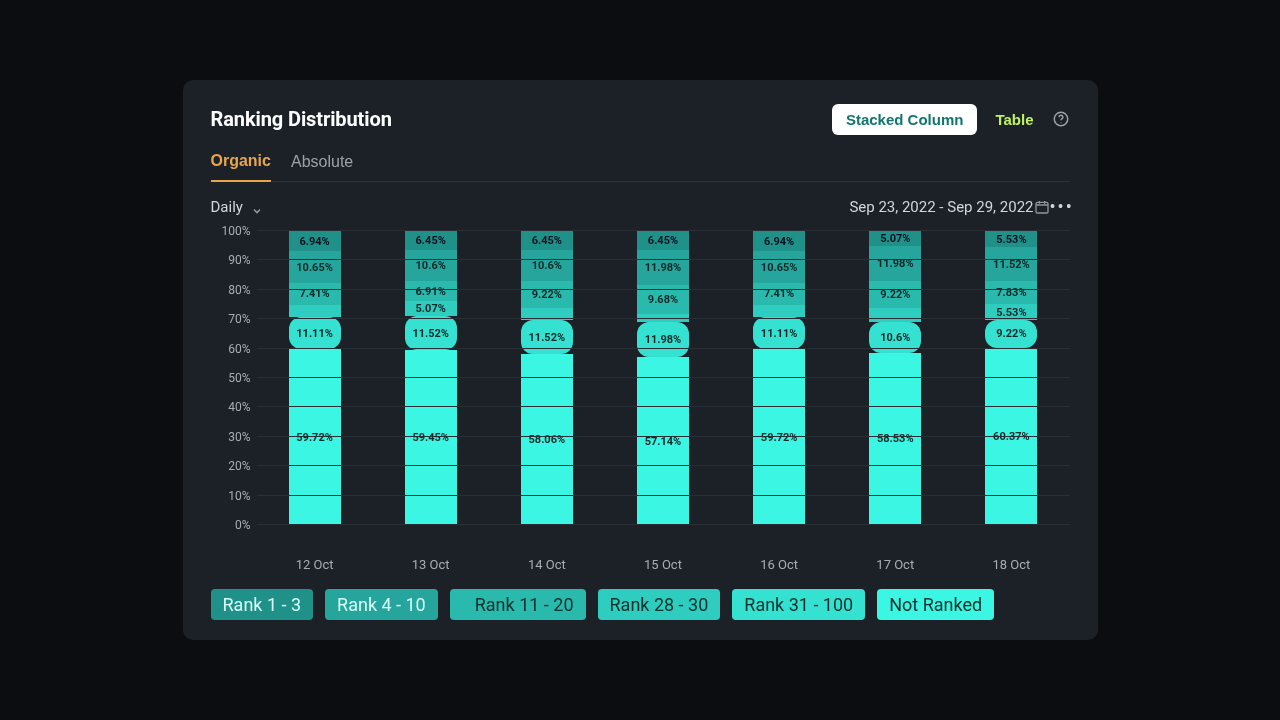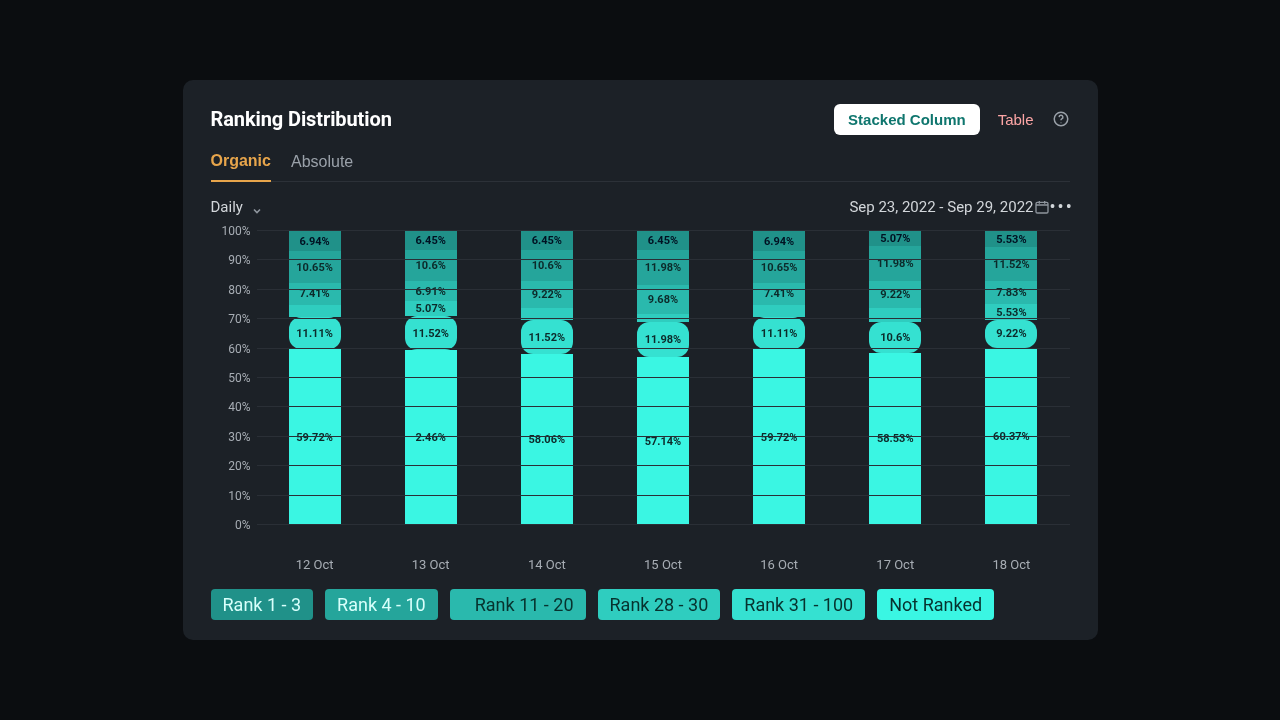--- a/index.html
+++ b/index.html
@@ -4,21 +4,21 @@
 <style>
   * { box-sizing: border-box; margin: 0; padding: 0; }
   html, body { width: 1280px; height: 720px; background: #0b0d10; font-family: -apple-system, BlinkMacSystemFont, "Segoe UI", Roboto, Helvetica, Arial, sans-serif; color: #e6e8ea; }
   .page { width: 1280px; height: 720px; display: flex; align-items: center; justify-content: center; }
   .card { width: 915px; height: 560px; background: #1c2127; border-radius: 10px; padding: 20px 28px 24px 28px; position: relative; }
   .header { display: flex; align-items: center; justify-content: space-between; height: 38px; }
   .title { font-size: 20px; font-weight: 700; color: #fff; letter-spacing: -0.1px; }
   .view-group { display: flex; align-items: center; gap: 18px; }
   .view-btn { border: none; font-size: 15px; cursor: pointer; }
   .view-primary { background: #fff; color: #0f766e; font-weight: 600; padding: 7px 14px; border-radius: 6px; }
-  .view-secondary { background: transparent; color: #fca5a5; font-weight: 400; }
+  .view-secondary { background: transparent; color: #bef264; font-weight: 700; }
   .help-icon { width: 18px; height: 18px; color: #9aa1a9; display: inline-flex; align-items: center; justify-content: center; }
   .tabs { margin-top: 14px; border-bottom: 1px solid #2c3138; display: flex; gap: 20px; }
   .tab { padding-bottom: 10px; font-size: 16px; color: #9aa1a9; cursor: pointer; background: none; border: none; }
   .tab.active { color: #e7a54b; font-weight: 600; border-bottom: 2px solid #e7a54b; margin-bottom: -1px; }
   .toolbar { margin-top: 14px; display: flex; align-items: center; justify-content: space-between; }
   .freq-select { display: inline-flex; align-items: center; gap: 9px; color: #d2d6da; font-size: 15px; cursor: pointer; }
   .chev-down { width: 10px; height: 10px; color: #8e959d; }
   .right-tools { display: flex; align-items: center; }
   .date-range { color: #d2d6da; font-size: 15px; }
   .cal-icon { width: 16px; height: 16px; color: #8e959d; }
@@ -113,21 +113,21 @@
         <div class="bars" id="bars">
             <div class="bar">
               <div class="seg seg0" style="height: 59.72%;">59.72%</div>
               <div class="seg seg1" style="height: 11.11%;">11.11%</div>
               <div class="seg seg2" style="height: 4.17%;"></div>
               <div class="seg seg3" style="height: 7.41%;">7.41%</div>
               <div class="seg seg4" style="height: 10.65%;">10.65%</div>
               <div class="seg seg5" style="height: 6.94%;">6.94%</div>
             </div>
             <div class="bar">
-              <div class="seg seg0" style="height: 59.45%;">2.46%</div>
+              <div class="seg seg0" style="height: 59.45%;">59.45%</div>
               <div class="seg seg1" style="height: 11.52%;">11.52%</div>
               <div class="seg seg2" style="height: 5.07%;">5.07%</div>
               <div class="seg seg3" style="height: 6.91%;">6.91%</div>
               <div class="seg seg4" style="height: 10.6%;">10.6%</div>
               <div class="seg seg5" style="height: 6.45%;">6.45%</div>
             </div>
             <div class="bar">
               <div class="seg seg0" style="height: 58.06%;">58.06%</div>
               <div class="seg seg1" style="height: 11.52%;">11.52%</div>
               <div class="seg seg2" style="height: 4.15%;"></div>

